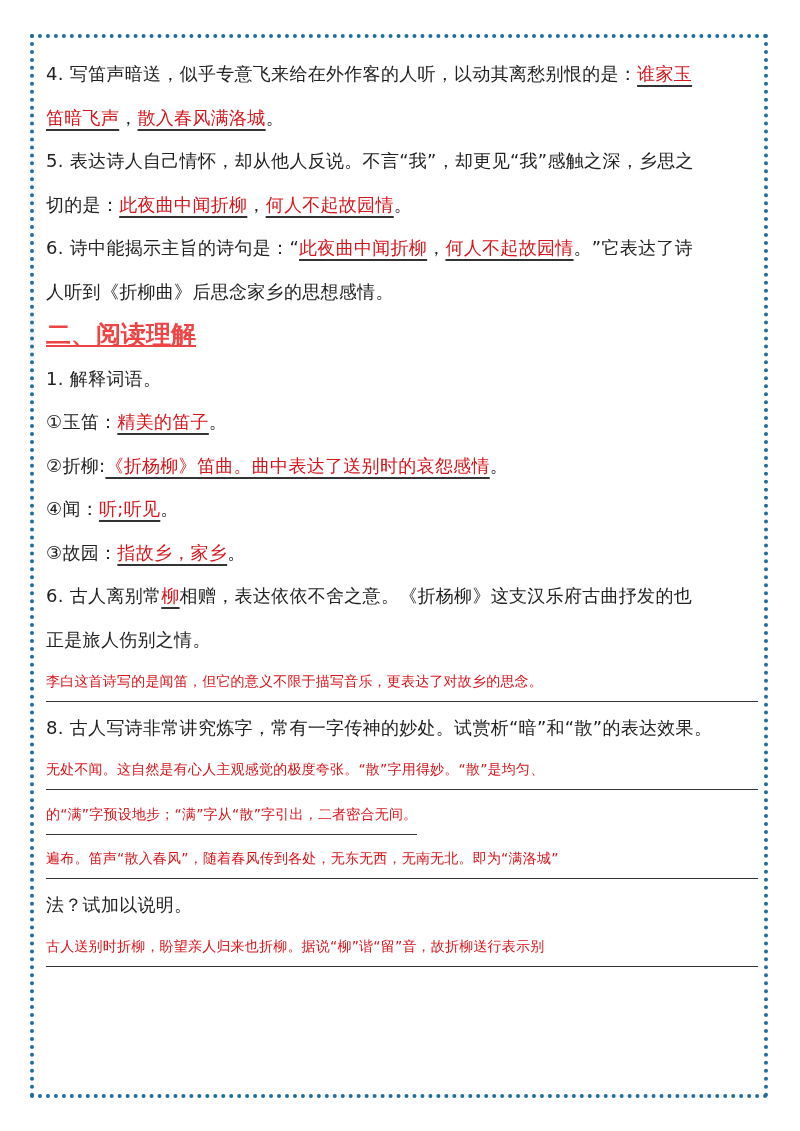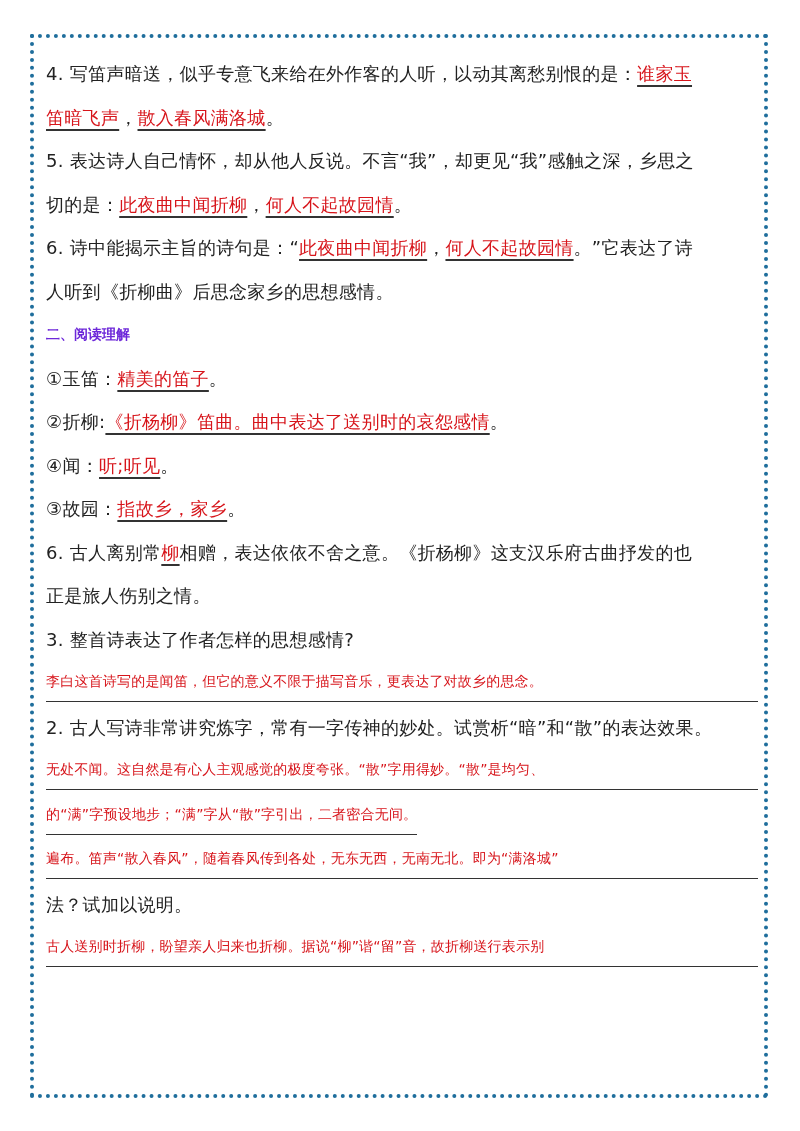--- a/index.html
+++ b/index.html
@@ -46,24 +46,25 @@
     .full-ans {
       color: #d7151b;
       border-bottom: 1.5px solid #333333;
       line-height: 40px;
       margin-bottom: 3.5px;
       font-size: 14px;
       white-space: nowrap;
       letter-spacing: 0.2px;
     }
     .heading {
-      font-size: 14px;
+      font-size: 25px;
       line-height: 43.5px;
       font-weight: bold;
-      color: #6d28d9;
+      color: #ef4444;
+      text-decoration: underline;
     }
   </style>
 </head>
 <body>
 
 <div class="page-frame"></div>
 
 <div class="content">
 
   
@@ -83,45 +84,45 @@
   
   <div class="line">
     <span>6. 诗中能揭示主旨的诗句是：“</span><span class="ans">此夜曲中闻折柳</span><span>，</span><span class="ans">何人不起故园情</span><span>。”它表达了诗</span>
   </div>
   <div class="line">人听到《折柳曲》后思念家乡的思想感情。</div>
 
   
   <div class="heading">二、阅读理解</div>
 
   
+  <div class="line">1. 解释词语。</div>
   <div class="line">
     <span>①玉笛：</span><span class="ans">精美的笛子</span><span>。</span>
   </div>
   <div class="line">
     <span>②折柳:</span><span class="ans">《折杨柳》笛曲。曲中表达了送别时的哀怨感情</span><span>。</span>
   </div>
   <div class="line">
     <span>④闻：</span><span class="ans">听;听见</span><span>。</span>
   </div>
   <div class="line">
     <span>③故园：</span><span class="ans">指故乡，家乡</span><span>。</span>
   </div>
 
   
   <div class="line">
     <span>6. 古人离别常</span><span class="ans">柳</span><span>相赠，表达依依不舍之意。《折杨柳》这支汉乐府古曲抒发的也</span>
   </div>
   <div class="line">正是旅人伤别之情。</div>
 
   
-  <div class="line">3. 整首诗表达了作者怎样的思想感情?</div>
   <div class="full-ans">李白这首诗写的是闻笛，但它的意义不限于描写音乐，更表达了对故乡的思念。</div>
 
   
-  <div class="line">2. 古人写诗非常讲究炼字，常有一字传神的妙处。试赏析“暗”和“散”的表达效果。</div>
+  <div class="line">8. 古人写诗非常讲究炼字，常有一字传神的妙处。试赏析“暗”和“散”的表达效果。</div>
   <div class="full-ans">无处不闻。这自然是有心人主观感觉的极度夸张。“散”字用得妙。“散”是均匀、</div>
   <div class="full-ans" style="display:inline-block;">的“满”字预设地步；“满”字从“散”字引出，二者密合无间。</div>
   <div class="full-ans">遍布。笛声“散入春风”，随着春风传到各处，无东无西，无南无北。即为“满洛城”</div>
 
   
   <div class="line">法？试加以说明。</div>
   <div class="full-ans">古人送别时折柳，盼望亲人归来也折柳。据说“柳”谐“留”音，故折柳送行表示别</div>
 
 </div>
 

